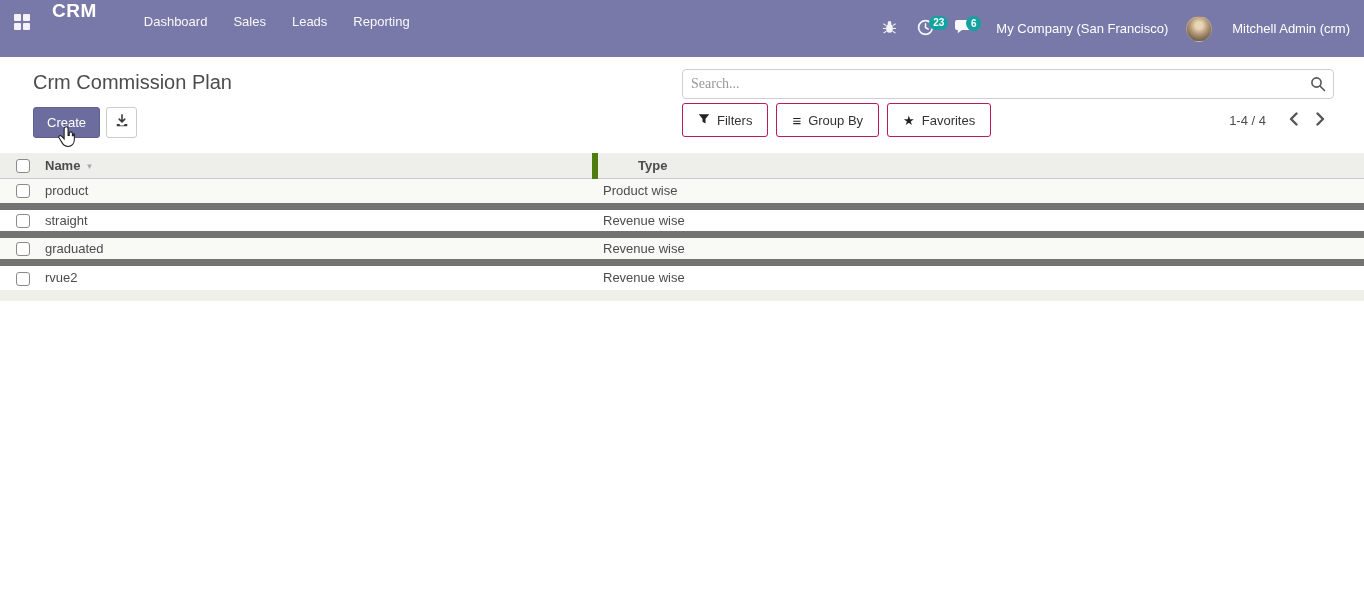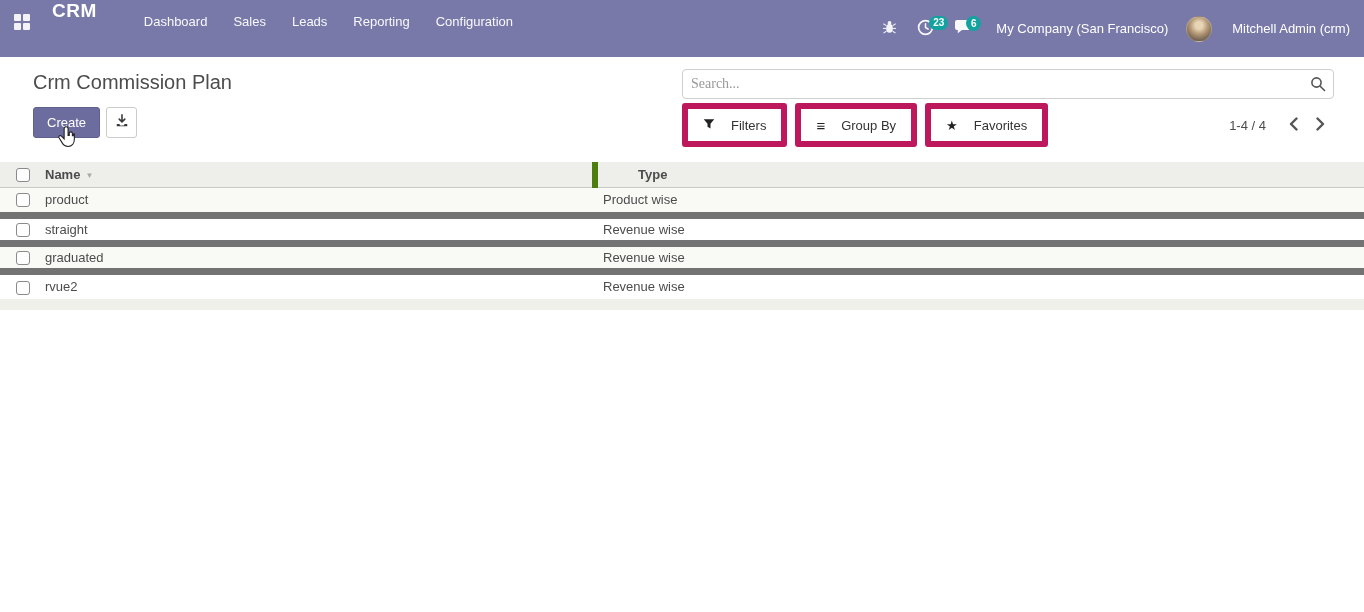--- a/index.html
+++ b/index.html
@@ -30,21 +30,21 @@
   .cp-buttons { display:flex; gap:6px; margin-top:13px; }
   .btn-primary { background:#6c6c9e; border:1px solid #60608f; color:#fff; font-size:13px; height:31px; padding:0 13px; border-radius:3px; cursor:pointer; font-family:inherit; }
   .btn-icon { background:#fff; border:1px solid #ccc; width:31px; height:31px; border-radius:3px; cursor:pointer; display:flex; align-items:center; justify-content:center; }
 
   .searchbox { position:relative; margin-top:12px; }
   .searchbox input { width:100%; height:30px; border:1px solid #cfcfcf; border-radius:4px; padding:0 32px 0 8px; font-size:14px; color:#444; font-family:Liberation Serif, serif; outline:none; }
   .searchbox input::placeholder { color:#999; }
   .search-icon { position:absolute; right:8px; top:7px; cursor:pointer; }
 
   .cp-row2 { display:flex; align-items:center; margin-top:4px; }
-  .filter-btn { background:#fff; border:6px solid #be185d; border-radius:3px; height:34px; padding:16px 15px; font-size:13px; color:#333; display:flex; align-items:center; gap:16px; margin-right:8px; cursor:pointer; font-family:inherit; }
+  .filter-btn { background:#fff; border:1px solid #be185d; border-radius:3px; height:34px; padding:16px 15px; font-size:13px; color:#333; display:flex; align-items:center; gap:7px; margin-right:8px; cursor:pointer; font-family:inherit; }
   .glyph { font-style:normal; color:#222; }
   .pager { margin-left:auto; display:flex; align-items:center;justify-content:center; }
   .pager-text { font-size:13px; color:#4c4c4c; margin-right:14px; }
   .pager-btn { background:none; border:none; cursor:pointer; padding:4px 8px; display:flex; align-items:center; }
 
   
   .list-table { width:100%; border-collapse:collapse; margin-top:15px; font-size:13px; color:#4c4c4c; }
   .list-table thead th { background:#eeeeea; text-align:left; font-weight:bold; height:25px; border-bottom:1px solid #c9c9c9; cursor:pointer; }
   .col-check { width:42px; padding-left:16px; }
   .col-name { width:553px; padding-left:3px; }
@@ -71,21 +71,20 @@
         <span></span>
         <span></span>
       </span>
   </button>
   <div class="brand">CRM</div>
   <nav class="nav-menu">
     <div class="nav-item">Dashboard</div>
     <div class="nav-item">Sales</div>
     <div class="nav-item">Leads</div>
     <div class="nav-item">Reporting</div>
-    <div class="nav-item">Configuration</div>
   </nav>
   <div class="nav-right">
     <button class="systray-btn">
       <span>
         <svg width="15" height="16" viewBox="0 0 16 16">
             <ellipse cx="8" cy="9.5" rx="3.6" ry="4.6" fill="rgba(255,255,255,0.92)"></ellipse>
             <circle cx="8" cy="3.6" r="2" fill="rgba(255,255,255,0.92)"></circle>
             <g stroke="rgba(255,255,255,0.92)" stroke-width="1.1">
               <line x1="4.6" y1="6.5" x2="1.5" y2="4.5"></line>
               <line x1="4.4" y1="9.5" x2="1" y2="9.5"></line>

